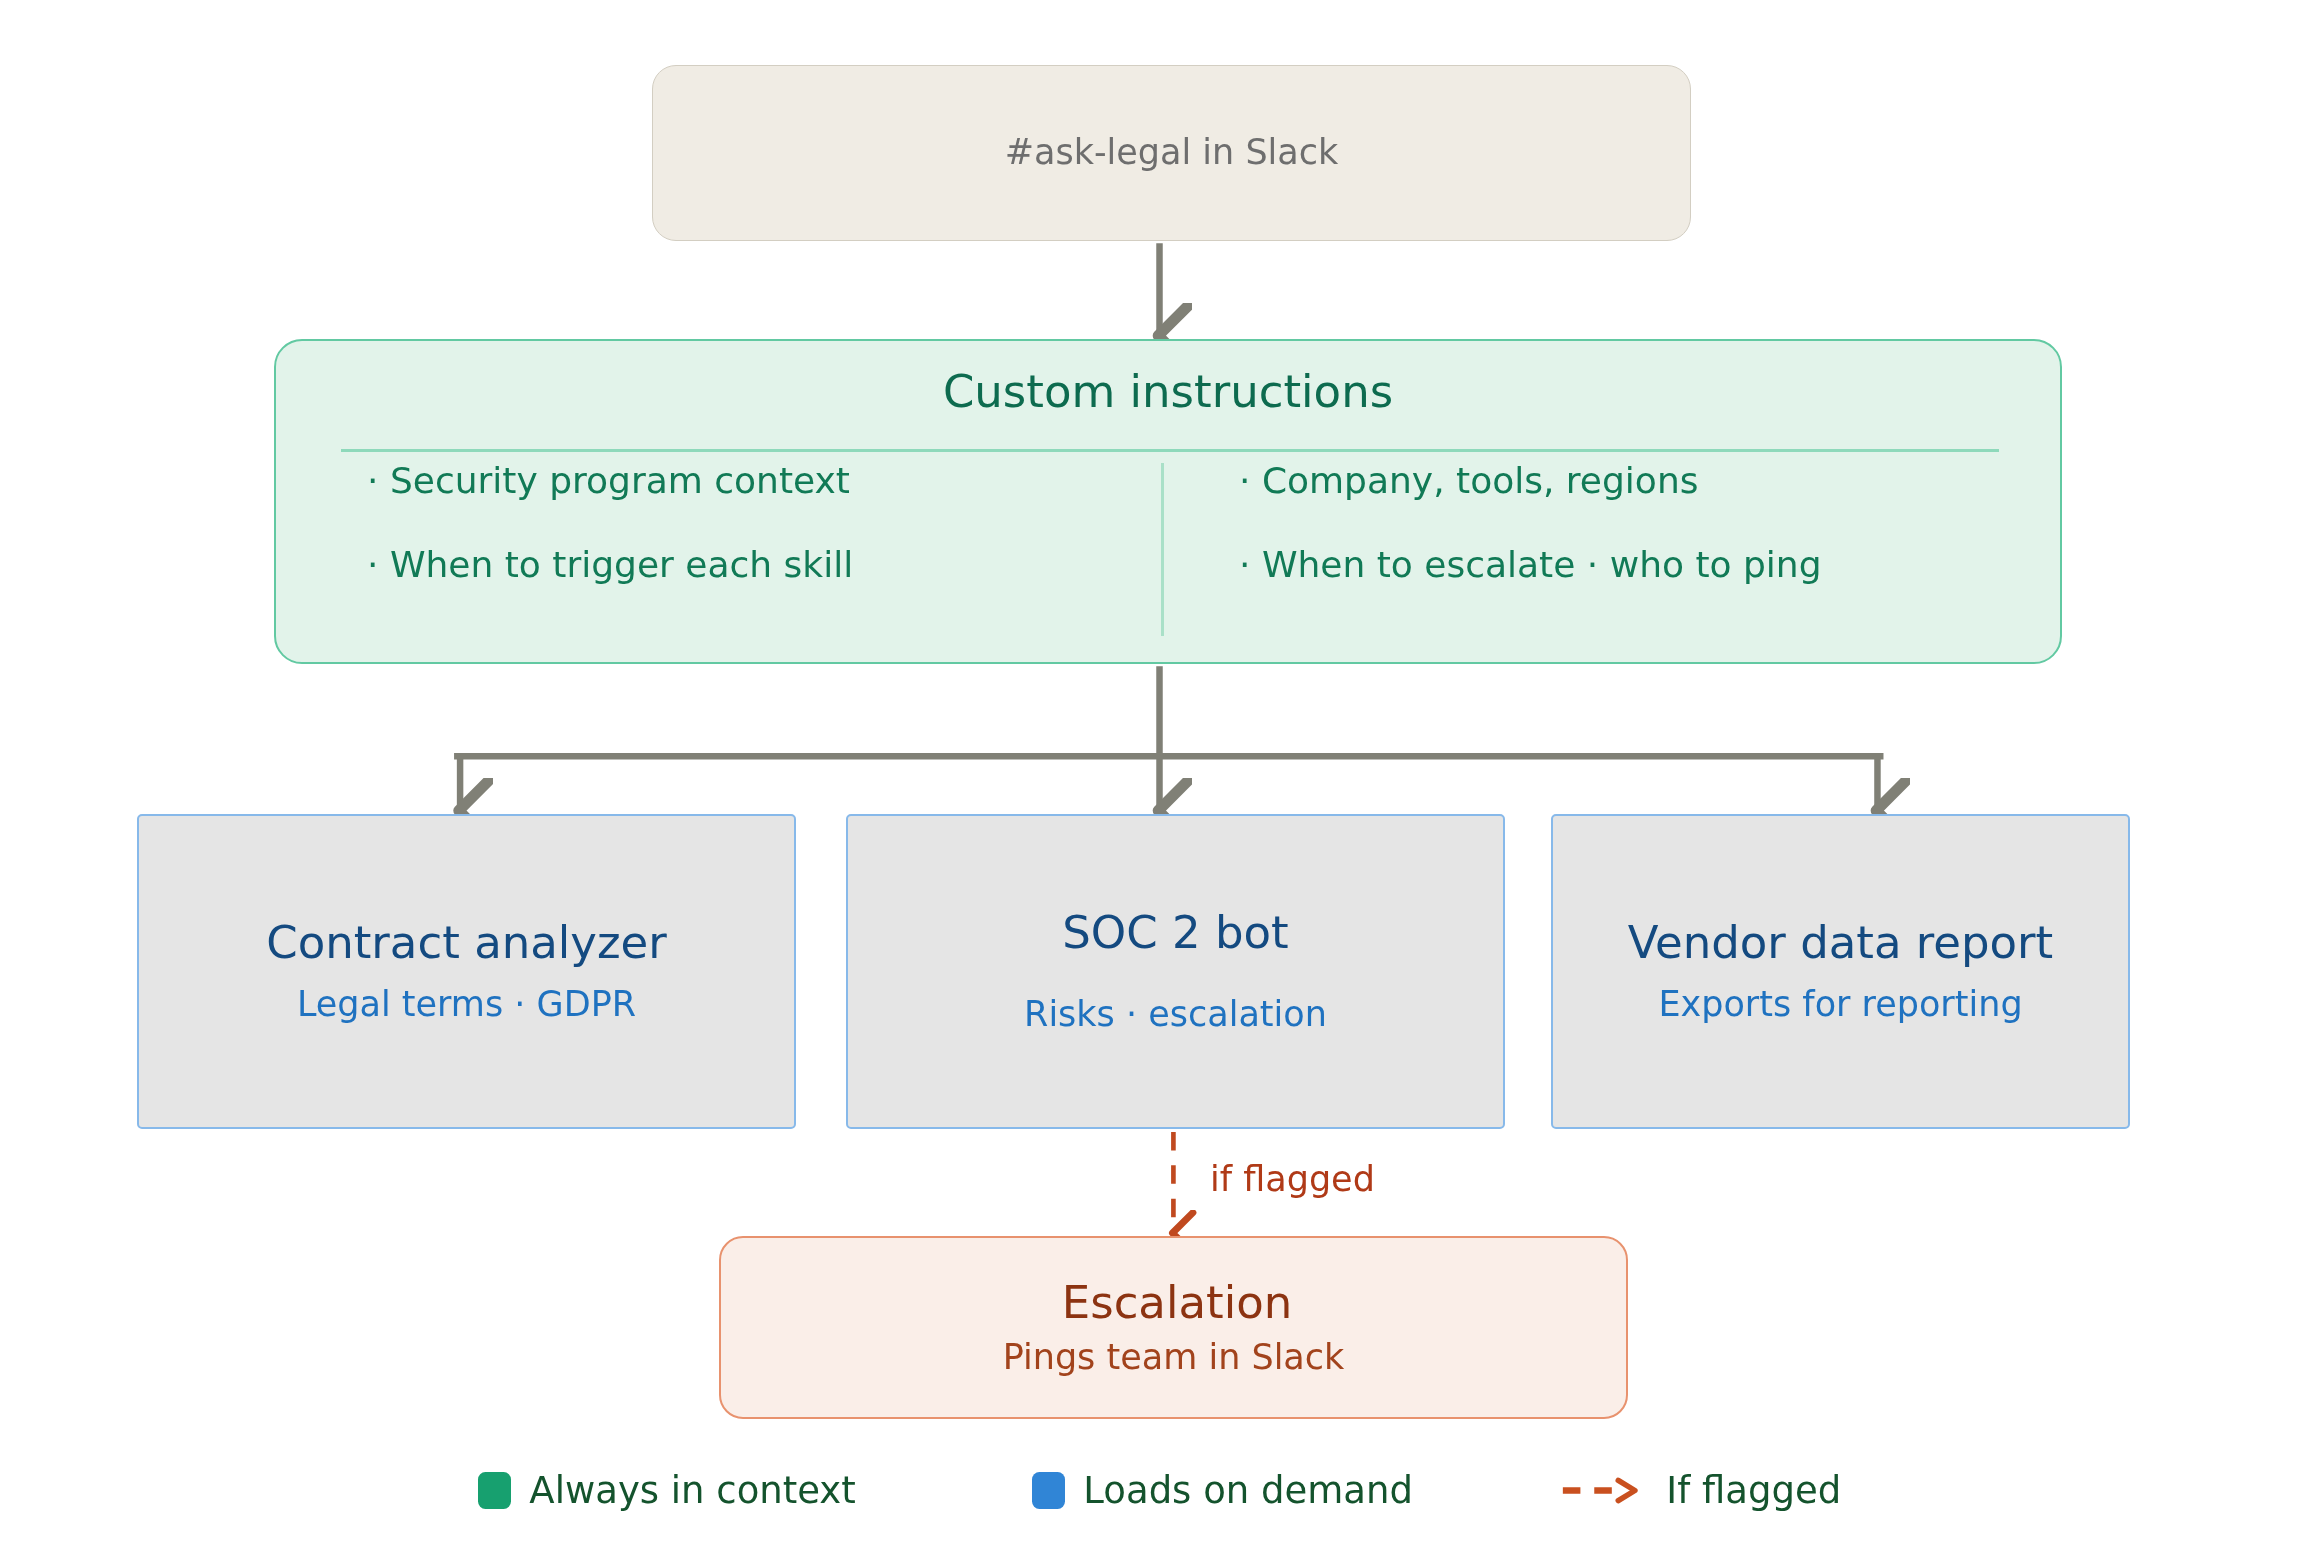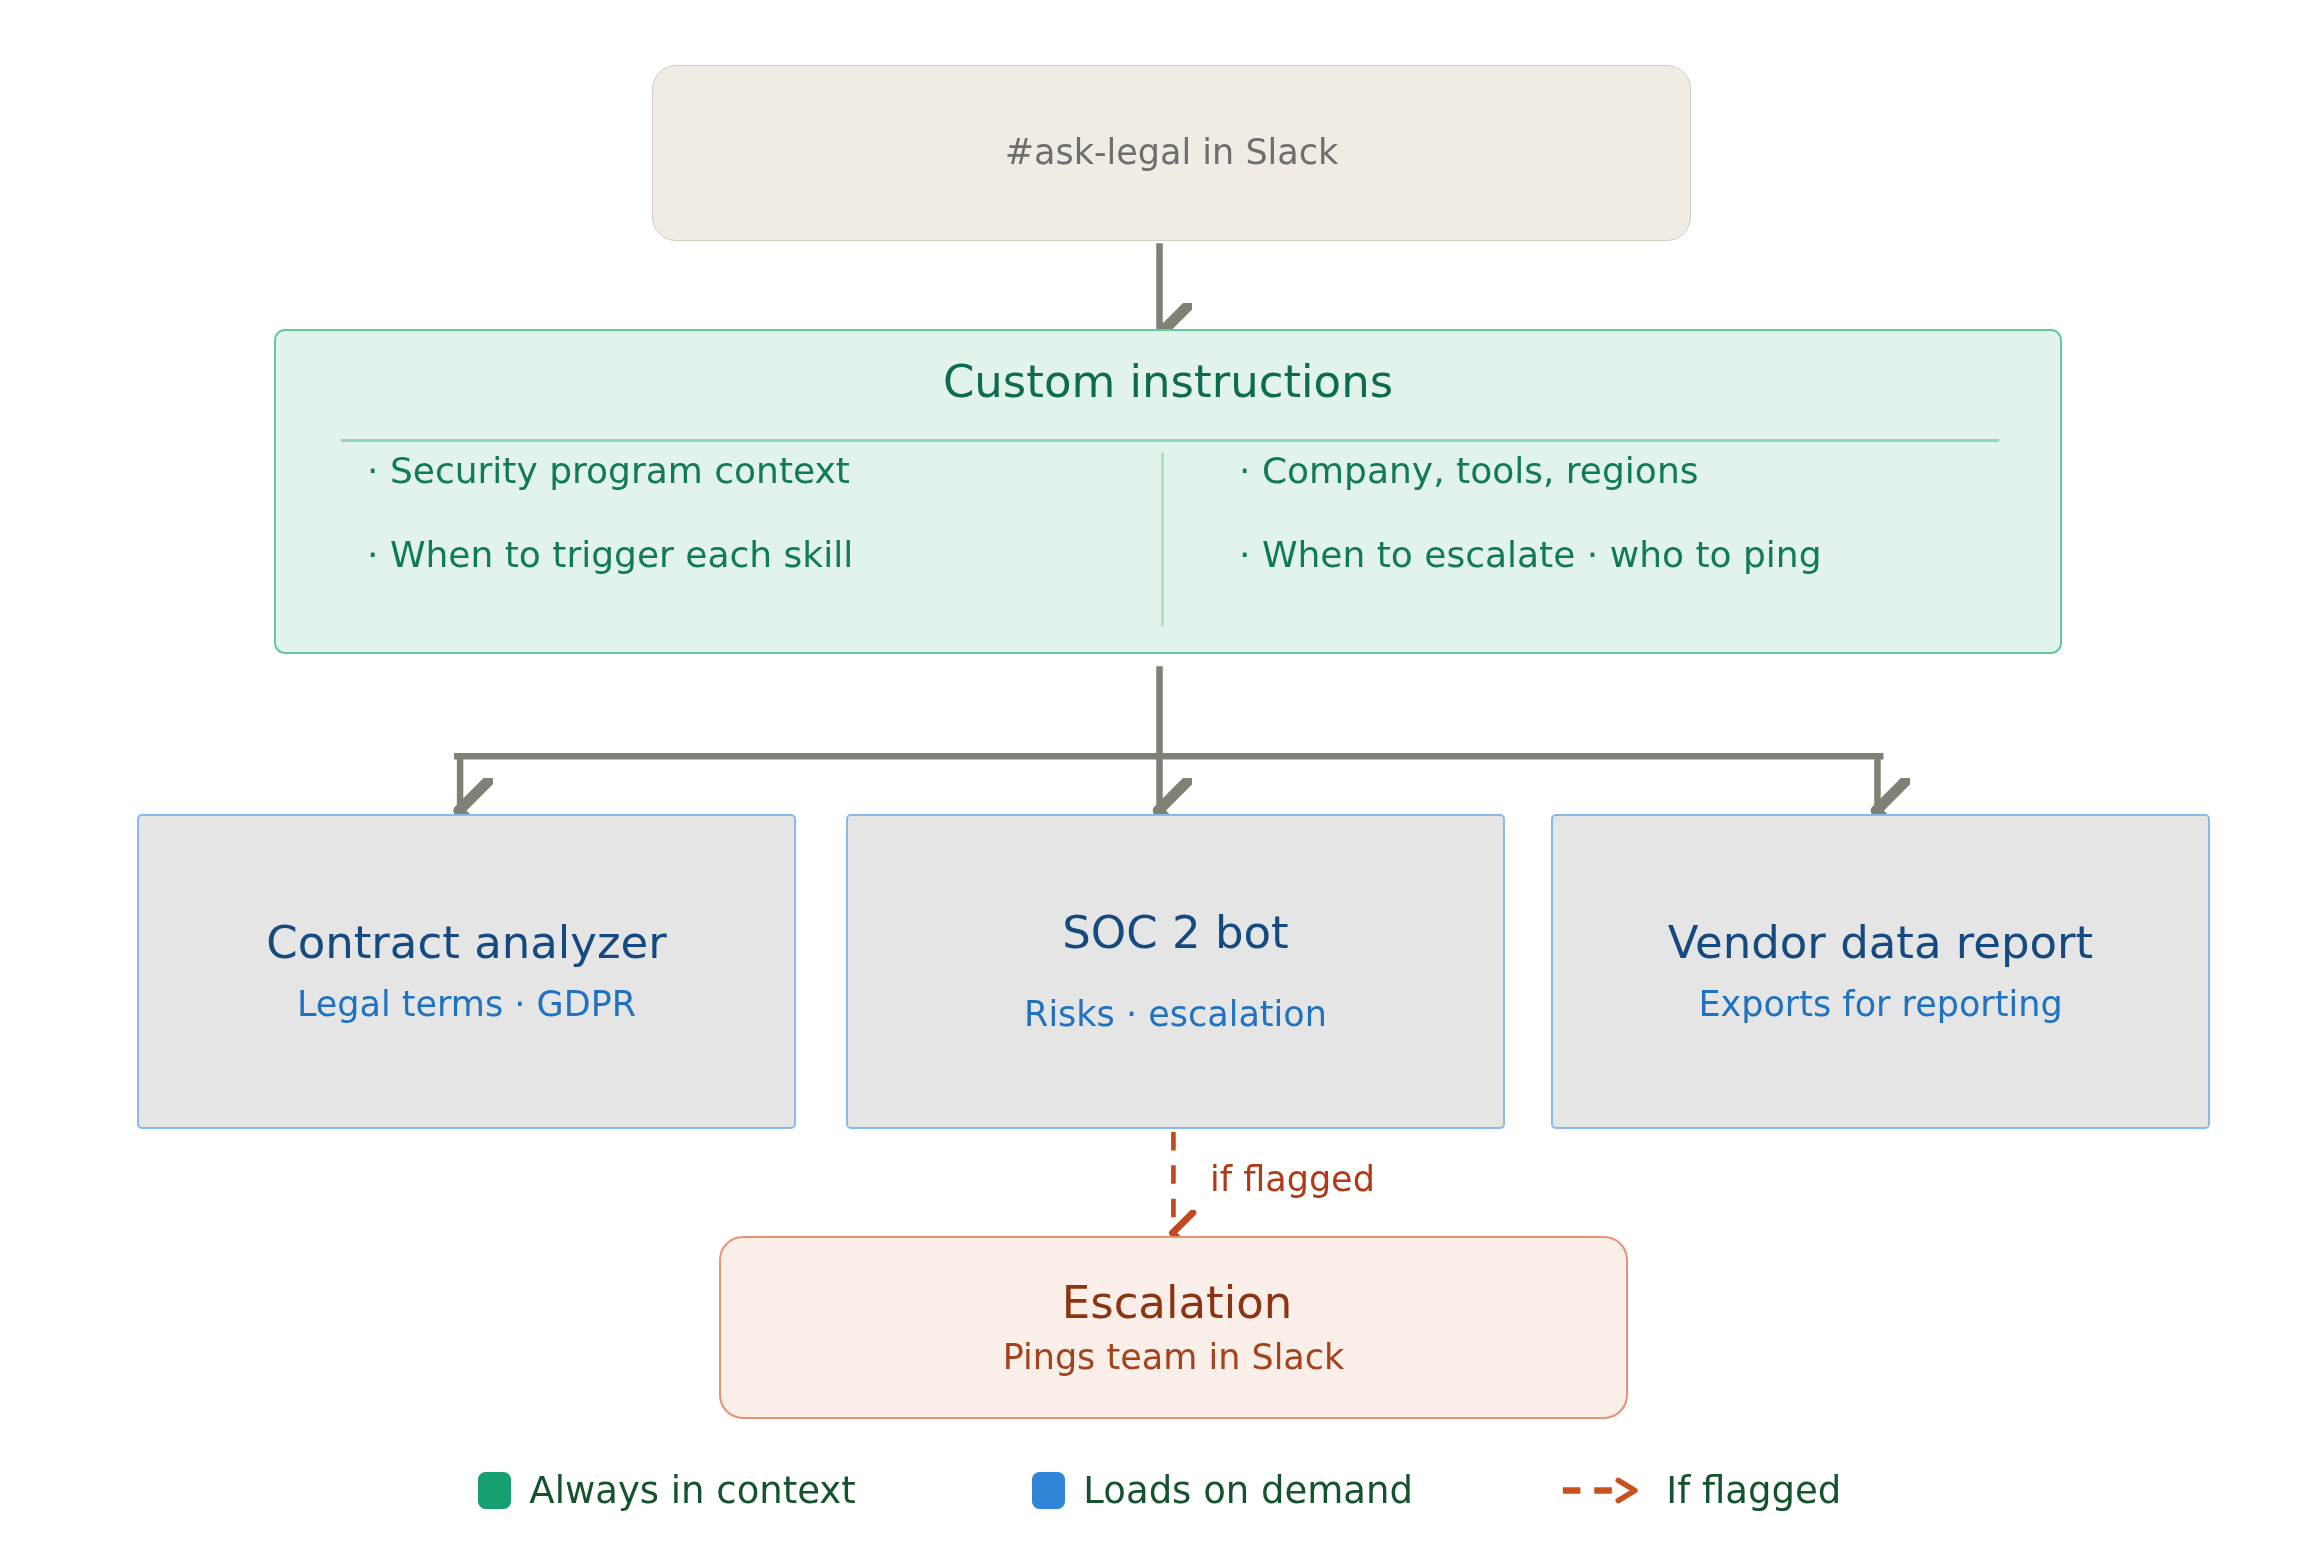--- a/index.html
+++ b/index.html
@@ -23,23 +23,23 @@
   
   #trigger-node{
     left:652px;top:65px;width:1039px;height:176px;
     background:#f0ece4;border:1.9px solid #d3cec2;border-radius:24px;
   }
   #trigger-node .title{font-size:46px;color:#4a4a4a;font-weight:400;margin-bottom:11px;}
   #trigger-node .sub{font-size:35px;color:#6e6e6e;font-weight:400;}
 
   
   #instructions-node{
-    position:absolute;left:274px;top:329px;width:1788px;height:325px;
+    position:absolute;left:274px;top:339px;width:1788px;height:325px;
     box-sizing:border-box;
-    background:#e2f3ea;border:2.3px solid #62c9a2;border-radius:11px;
+    background:#e2f3ea;border:2.3px solid #62c9a2;border-radius:28px;
   }
   #instr-title{
     position:absolute;left:0;top:24px;width:100%;text-align:center;
     font-size:45px;color:#0d6b4f;font-weight:400;
   }
   #instr-hr{
     position:absolute;left:65px;top:108px;width:1658px;height:2.8px;
     background:#8ed9bb;
   }
   #instr-vr{
@@ -57,21 +57,21 @@
 
   
   .skill-card{
     background:#e5e5e5;border:2.3px solid #87b9ea;border-radius:5px;
     top:814px;height:315px;
   }
   .skill-card .title{font-size:45px;color:#144a80;font-weight:400;margin-bottom:16.7px;white-space:nowrap;}
   .skill-card .sub{font-size:35px;color:#1f72c0;font-weight:400;white-space:nowrap;}
   #skill-card-0{left:137px;width:659px;}
   #skill-card-1{left:846px;width:659px;gap:20px;}
-  #skill-card-2{left:1551px;width:659px;}
+  #skill-card-2{left:1551px;width:579px;}
 
   
   #escalation-node{
     left:719px;top:1236px;width:909px;height:183px;
     background:#faeee8;border:2.3px solid #e8926e;border-radius:24px;
   }
   #escalation-node .title{font-size:45px;color:#8c3311;font-weight:400;margin-bottom:9.3px;margin-left:7px;}
   #escalation-node .sub{font-size:35px;color:#a2431c;font-weight:400;}
 
   

